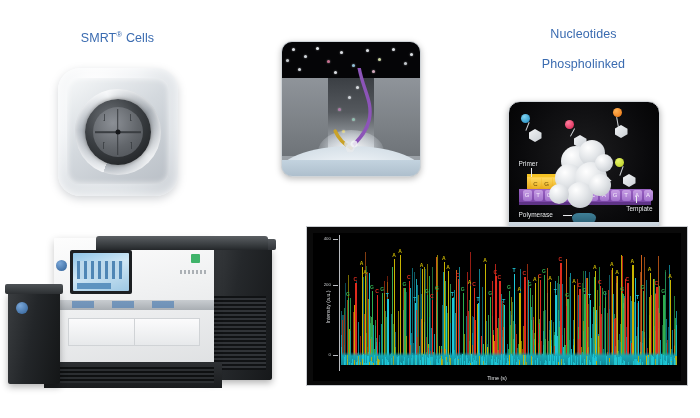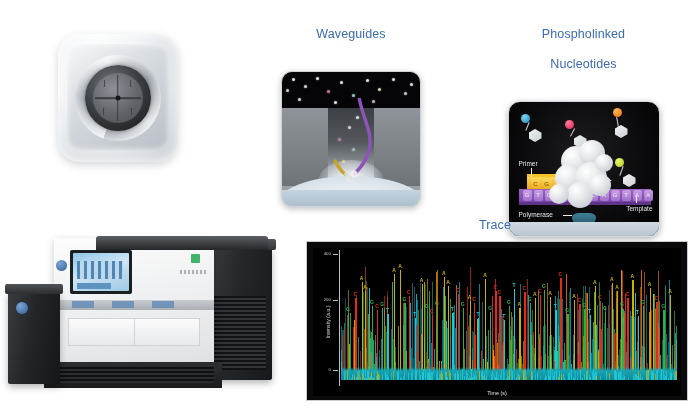--- a/index.html
+++ b/index.html
@@ -268,40 +268,42 @@
     opacity:.95;
   }
   .noise-tick { position:absolute; bottom:0; width:1px; }
 </style>
 </head>
 <body>
 
 <div class="slide">
 
   <div class="panel" id="p1">
+    <div class="panel-title">
+      <span>SMRT</span><sup>®</sup><span> Cells</span>
+    </div>
     <div class="figure">
       <div class="smrt-cell">
         <div class="ring-a"></div>
         <div class="ring-b"></div>
         <div class="ring-c">
           <div class="spoke v"></div>
           <div class="spoke h"></div>
           <div class="qmark" style="left:10px;top:7px;">⌋</div>
           <div class="qmark" style="right:10px;top:7px;">⌊</div>
           <div class="qmark" style="left:10px;bottom:7px;">⌈</div>
           <div class="qmark" style="right:10px;bottom:7px;">⌉</div>
           <div class="center-dot"></div>
         </div>
       </div>
     </div>
   </div>
 
   <div class="panel" id="p2">
     <div class="panel-title">
-      <div>Waveguides</div>
     </div>
     <div class="figure">
       <div class="zmw">
         <div class="zmw-sky">
           <div class="nt" style="left:10px;top:6px;background:#d9dde1;"></div>
           <div class="nt" style="left:22px;top:13px;background:#cfd4d9;"></div>
           <div class="nt" style="left:34px;top:5px;background:#e2e6ea;"></div>
           <div class="nt" style="left:45px;top:18px;background:#c96f8f;"></div>
           <div class="nt" style="left:58px;top:9px;background:#d9dde1;"></div>
           <div class="nt" style="left:70px;top:22px;background:#8fc0d8;"></div>
@@ -332,22 +334,22 @@
           <circle cx="21" cy="80" r="4.5" fill="#e6e9ec" opacity=".9"></circle>
           <circle cx="25" cy="76" r="3.4" fill="#f2f4f6" opacity=".85"></circle>
           <circle cx="18" cy="76" r="3" fill="#dfe3e7" opacity=".8"></circle>
         </svg>
       </div>
     </div>
   </div>
 
   <div class="panel" id="p3">
     <div class="panel-title">
+      <div>Nucleotides</div>
       <div>Phospholinked</div>
-      <div>Nucleotides</div>
     </div>
     <div class="figure">
       <div class="pln">
 
         <div class="free-nt" style="left:12px;top:12px;">
           <div class="dye" style="left:0;top:0;background:radial-gradient(circle at 35% 30%,#7fd4f2,#1a86bd);"></div>
           <div class="linker" style="left:6px;top:8px;height:9px;transform:rotate(22deg);"></div>
           <div class="body" style="left:8px;top:15px;"></div>
         </div>
         <div class="free-nt" style="left:56px;top:18px;">
@@ -440,21 +442,20 @@
         </div>
         <div class="cab cab-left-sm">
           <div class="top"></div>
           <div class="logo"></div>
         </div>
       </div>
     </div>
   </div>
 
   <div class="panel" id="p5">
-    <div class="panel-title">Trace</div>
     <div class="figure">
       <div class="trace-frame">
         <div class="trace-inner">
           <div class="y-axis-label">Intensity (a.u.)</div>
           <div class="y-axis-line"></div>
           <div class="y-tick" id="yt0" style="top:6px;">
             <span class="y-tick-label">400</span>
           </div>
           <div class="y-tick" id="yt1" style="top:52px;">
             <span class="y-tick-label">200</span>

